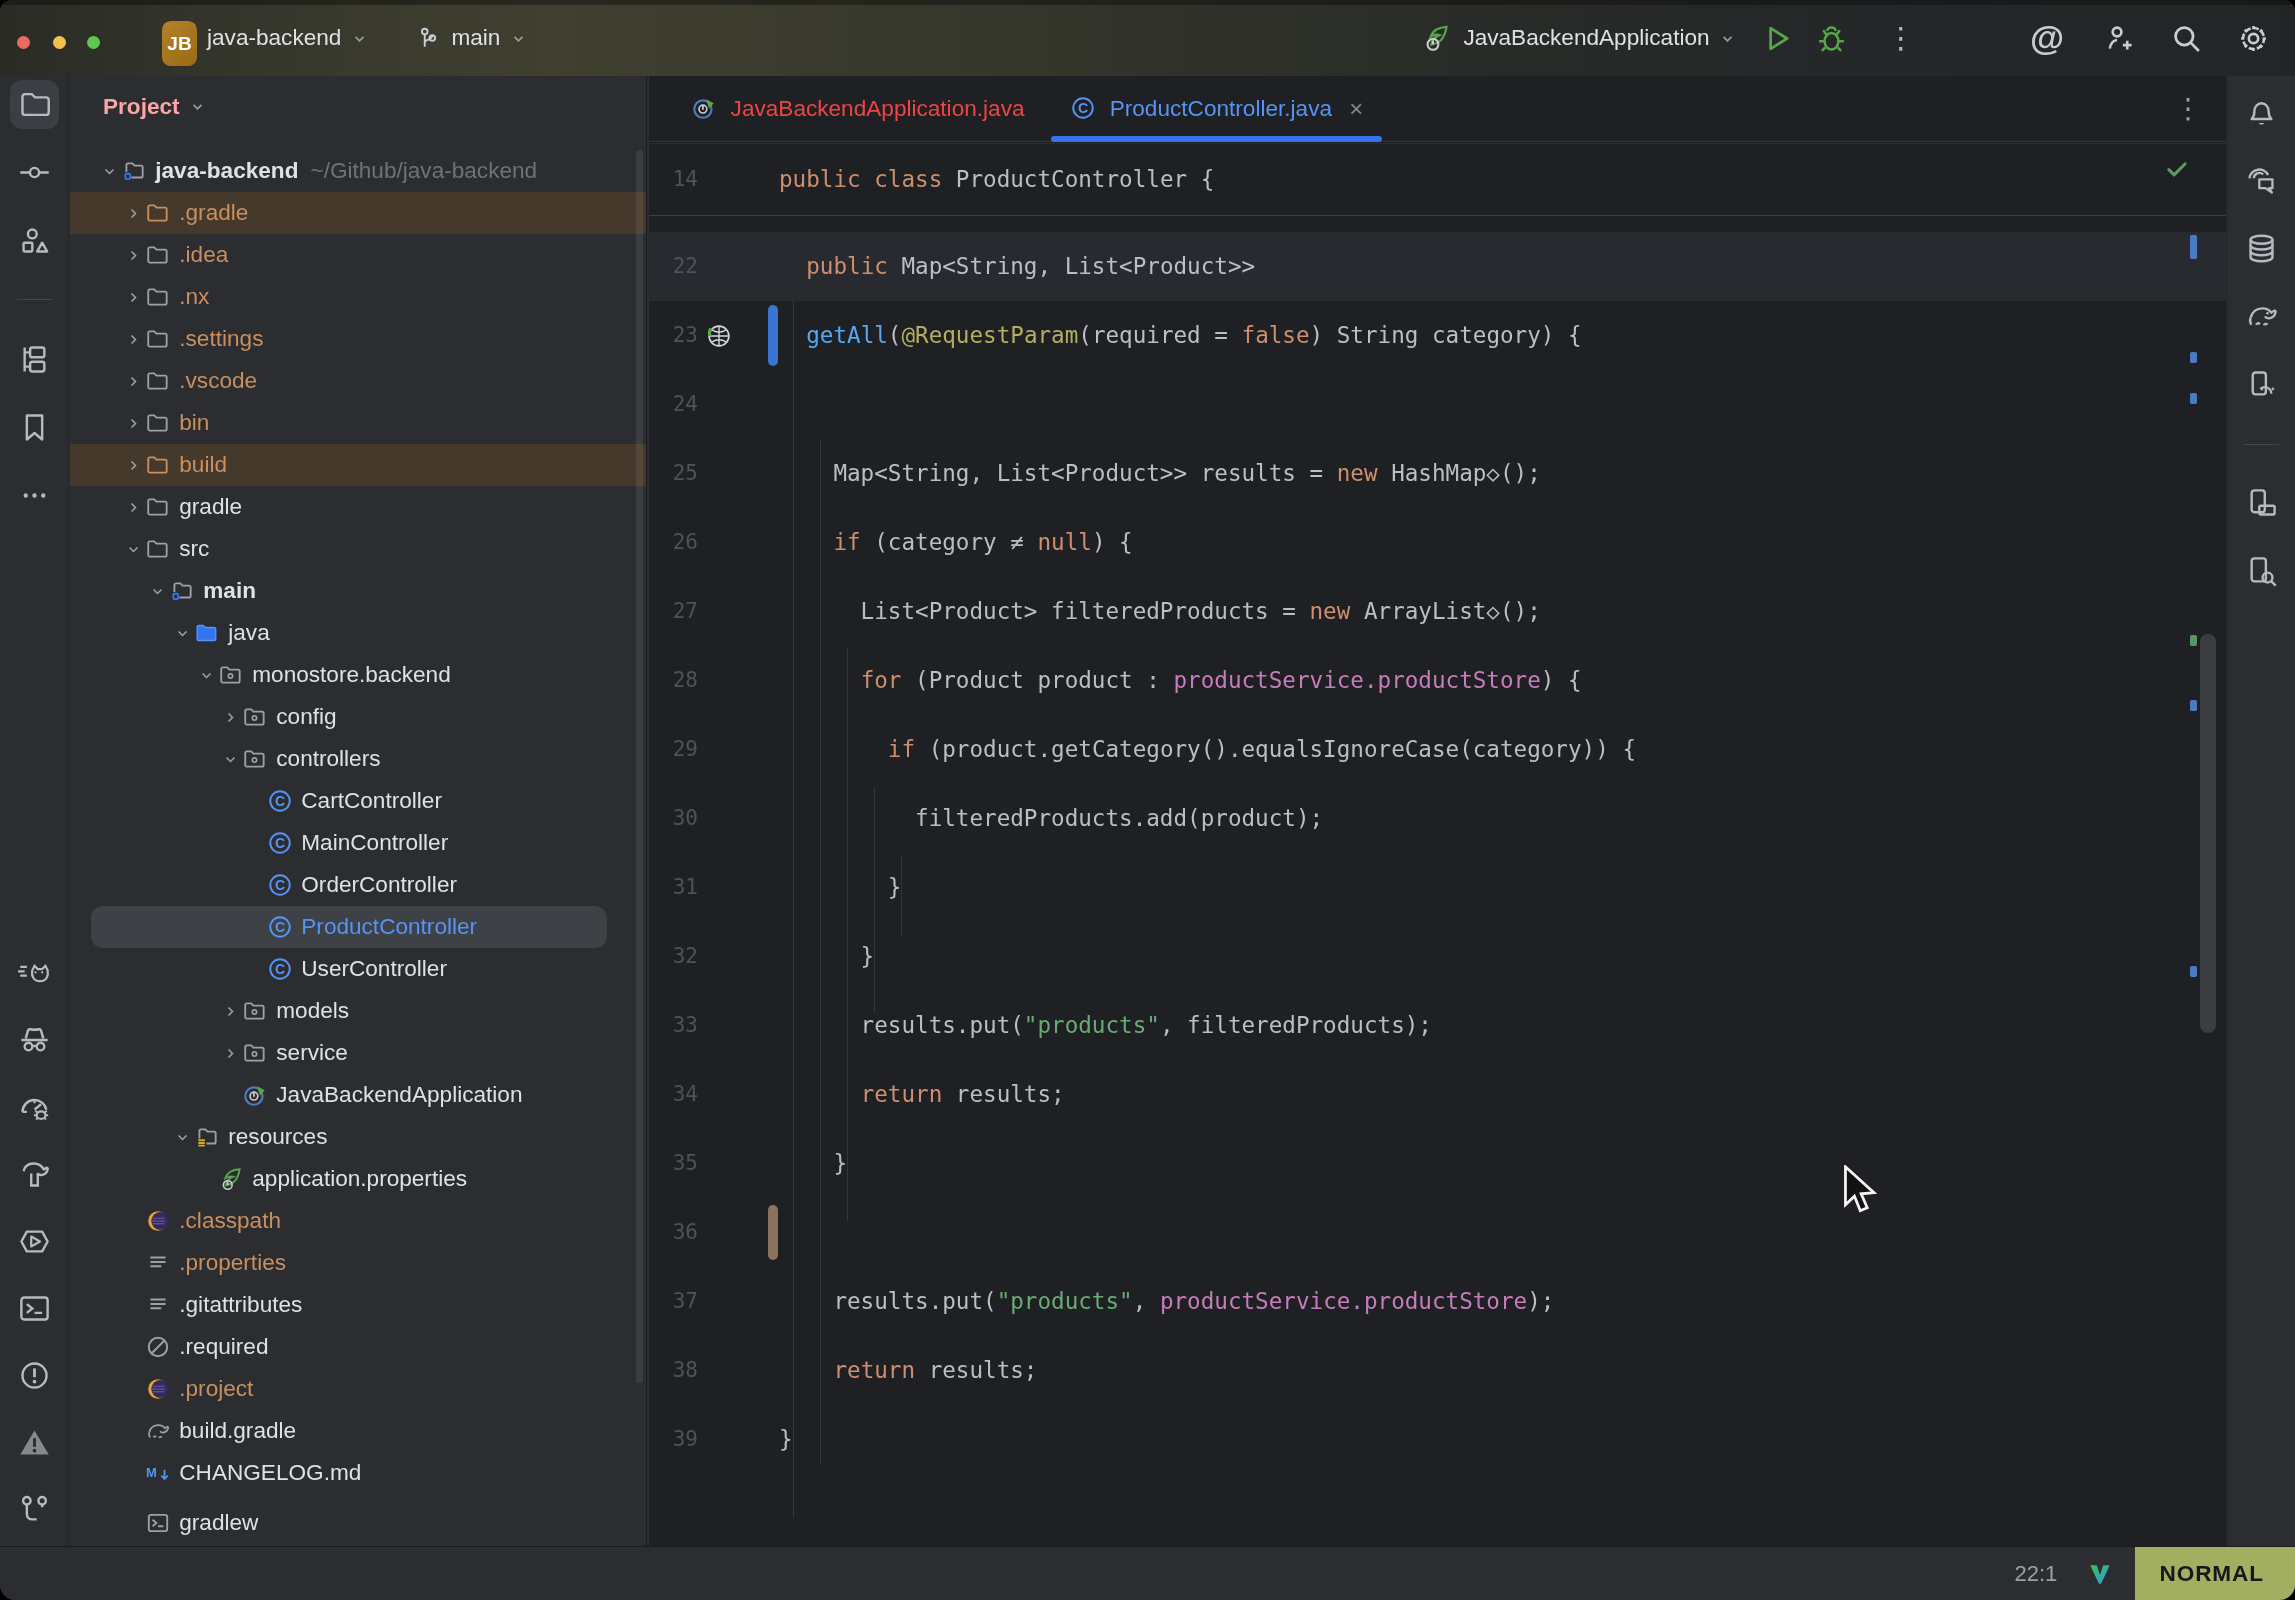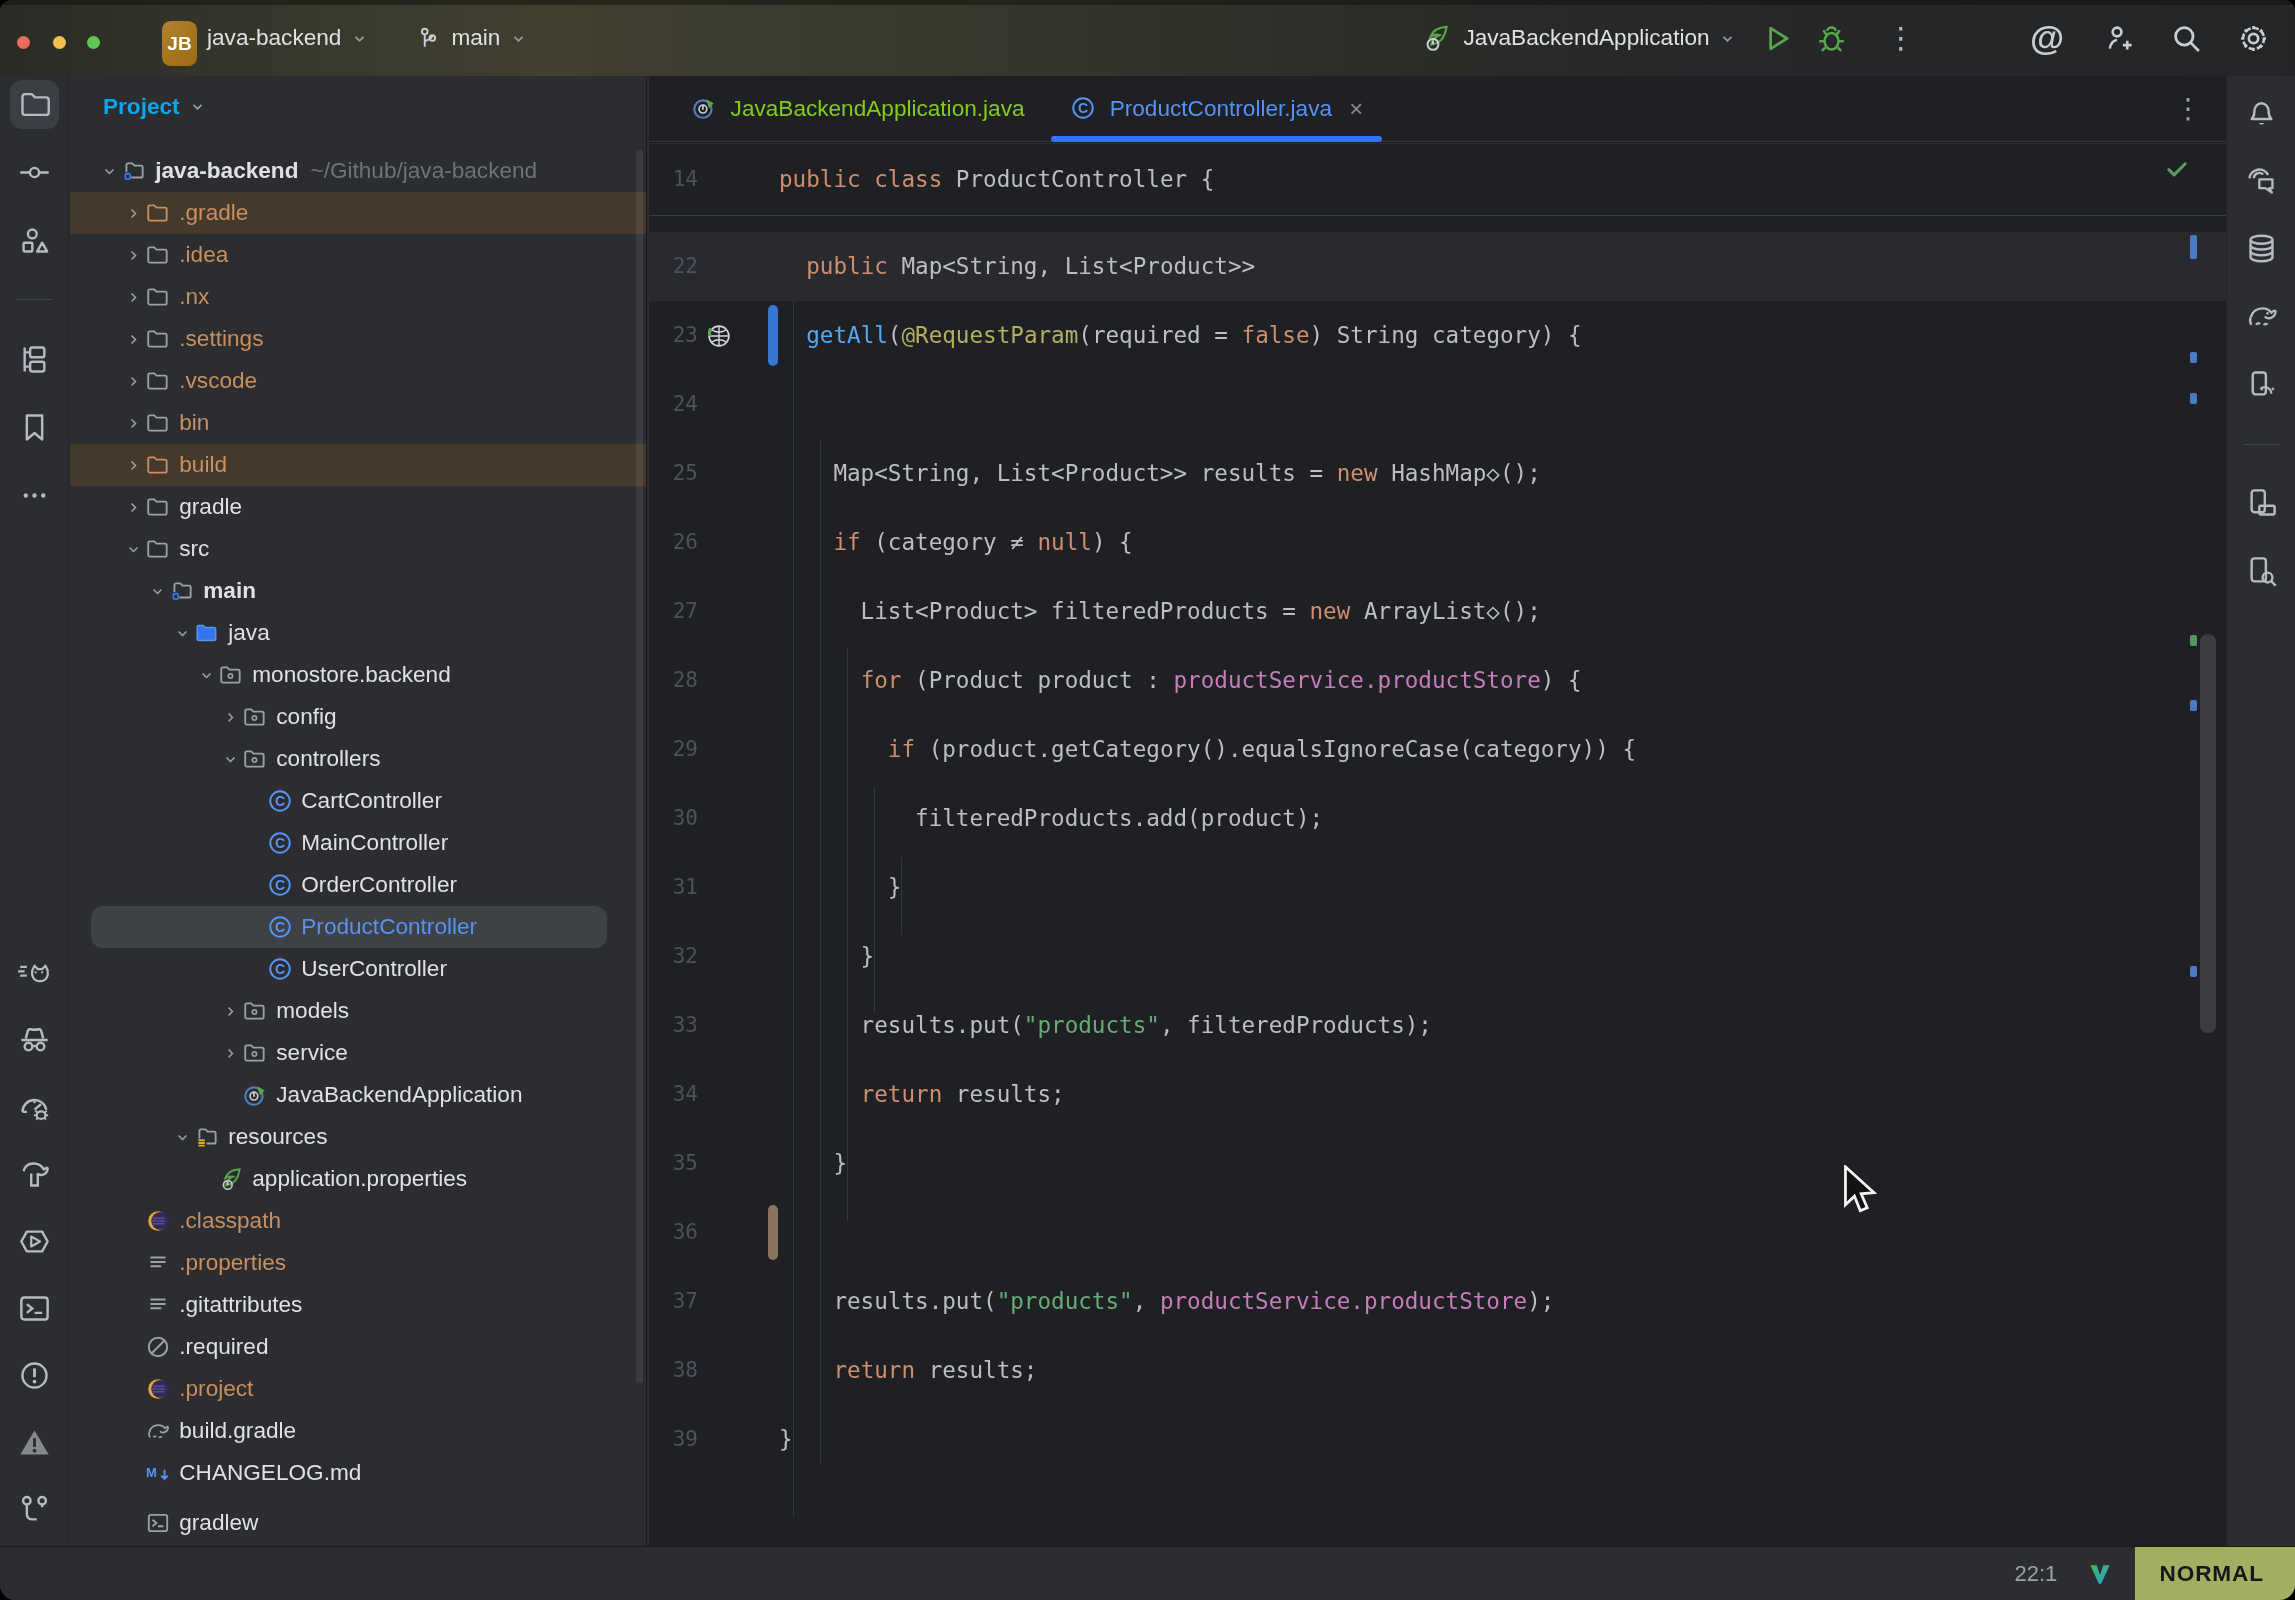--- a/index.html
+++ b/index.html
@@ -25,41 +25,41 @@
   .tool-btn { width:49px; height:49px; border-radius:12px; display:flex; align-items:center; justify-content:center; flex:0 0 auto; }
   .tool-btn.active { background:#3B3E43; }
   .tool-btn svg { width:35px; height:35px; }
   .tb-divider { width:35px; height:0.9px; background:#43464A; margin:15.6px 0; flex:0 0 auto; }
   #lt-top { display:flex; flex-direction:column; align-items:center; gap:19px; padding-top:3.5px; }
   #lt-bottom { margin-top:auto; display:flex; flex-direction:column; align-items:center; gap:18px; padding-bottom:12px; }
 
   
   #project-panel { position:absolute; left:70px; top:76px; bottom:54px; width:577px; background:#2B2D30;
     border-right:0.9px solid #1A1B1E; overflow:hidden; }
-  #panel-header { height:61px; display:flex; align-items:center; padding-left:33px; color:#0ea5e9;
+  #panel-header { height:61px; display:flex; align-items:center; padding-left:33px; color:#fca5a5;
     font-size:22.6px; font-weight:bold; }
   #tree { position:absolute; left:0; top:74px; right:0; bottom:0; }
   .tree-row { position:relative; height:42px; display:flex; align-items:center; font-size:22.6px; color:#DFE1E5; }
   .tree-row .rowbg { position:absolute; inset:0; }
   .rowbg.ignored { background:#45392B; }
   .rowbg.selected { left:21px; right:39px; border-radius:12px; background:#3E4145; }
   .t-chev { width:22.6px; height:22.6px; flex:0 0 22.6px; display:flex; align-items:center; justify-content:center; z-index:1; }
   .t-icon { width:26px; height:26px; flex:0 0 26px; margin-right:8.7px; display:flex; align-items:center; justify-content:center; z-index:1; }
   .t-label { z-index:1; white-space:nowrap; }
   .t-label.ignored { color:#C98F5E; }
   .t-label.blue { color:#5693F5; }
   .t-label.bold { font-weight:bold; }
   .t-path { z-index:1; color:#6E727A; margin-left:12px; white-space:nowrap; }
   #tree-scrollbar { position:absolute; right:3.5px; top:74px; width:7px; height:1233px; border-radius:3.5px;
     background:rgba(255,255,255,.08); }
 
   
   #editor-col { position:absolute; left:649px; top:76px; right:69px; bottom:54px; background:#1E2023; }
   #tabstrip { position:relative; height:66px; border-bottom:0.9px solid #303237; display:flex; align-items:stretch; padding-left:19px; }
-  .tab { position:relative; display:flex; align-items:center; gap:12px; padding:0 22.6px; font-size:22.6px; color:#84cc16; }
+  .tab { position:relative; display:flex; align-items:center; gap:12px; padding:0 22.6px; font-size:22.6px; color:#ef4444; }
   .tab .ticon { width:28px; height:28px; }
   .tab.active { color:#5693F5; }
   .tab.active::after { content:""; position:absolute; left:3.5px; right:3.5px; bottom:-0.9px; height:6px;
     border-radius:3.5px; background:#3574F0; }
   .tab-close { font-size:24px; color:#83878E; margin-left:5.2px; }
   #tab-kebab { position:absolute; right:24px; top:15.6px; color:#9DA0A8; font-size:28px; letter-spacing:0; }
 
   
   #editor-body { position:absolute; left:0; top:67px; right:0; bottom:0; overflow:hidden;
     font-family:"DejaVu Sans Mono", monospace; font-size:22.6px; }

